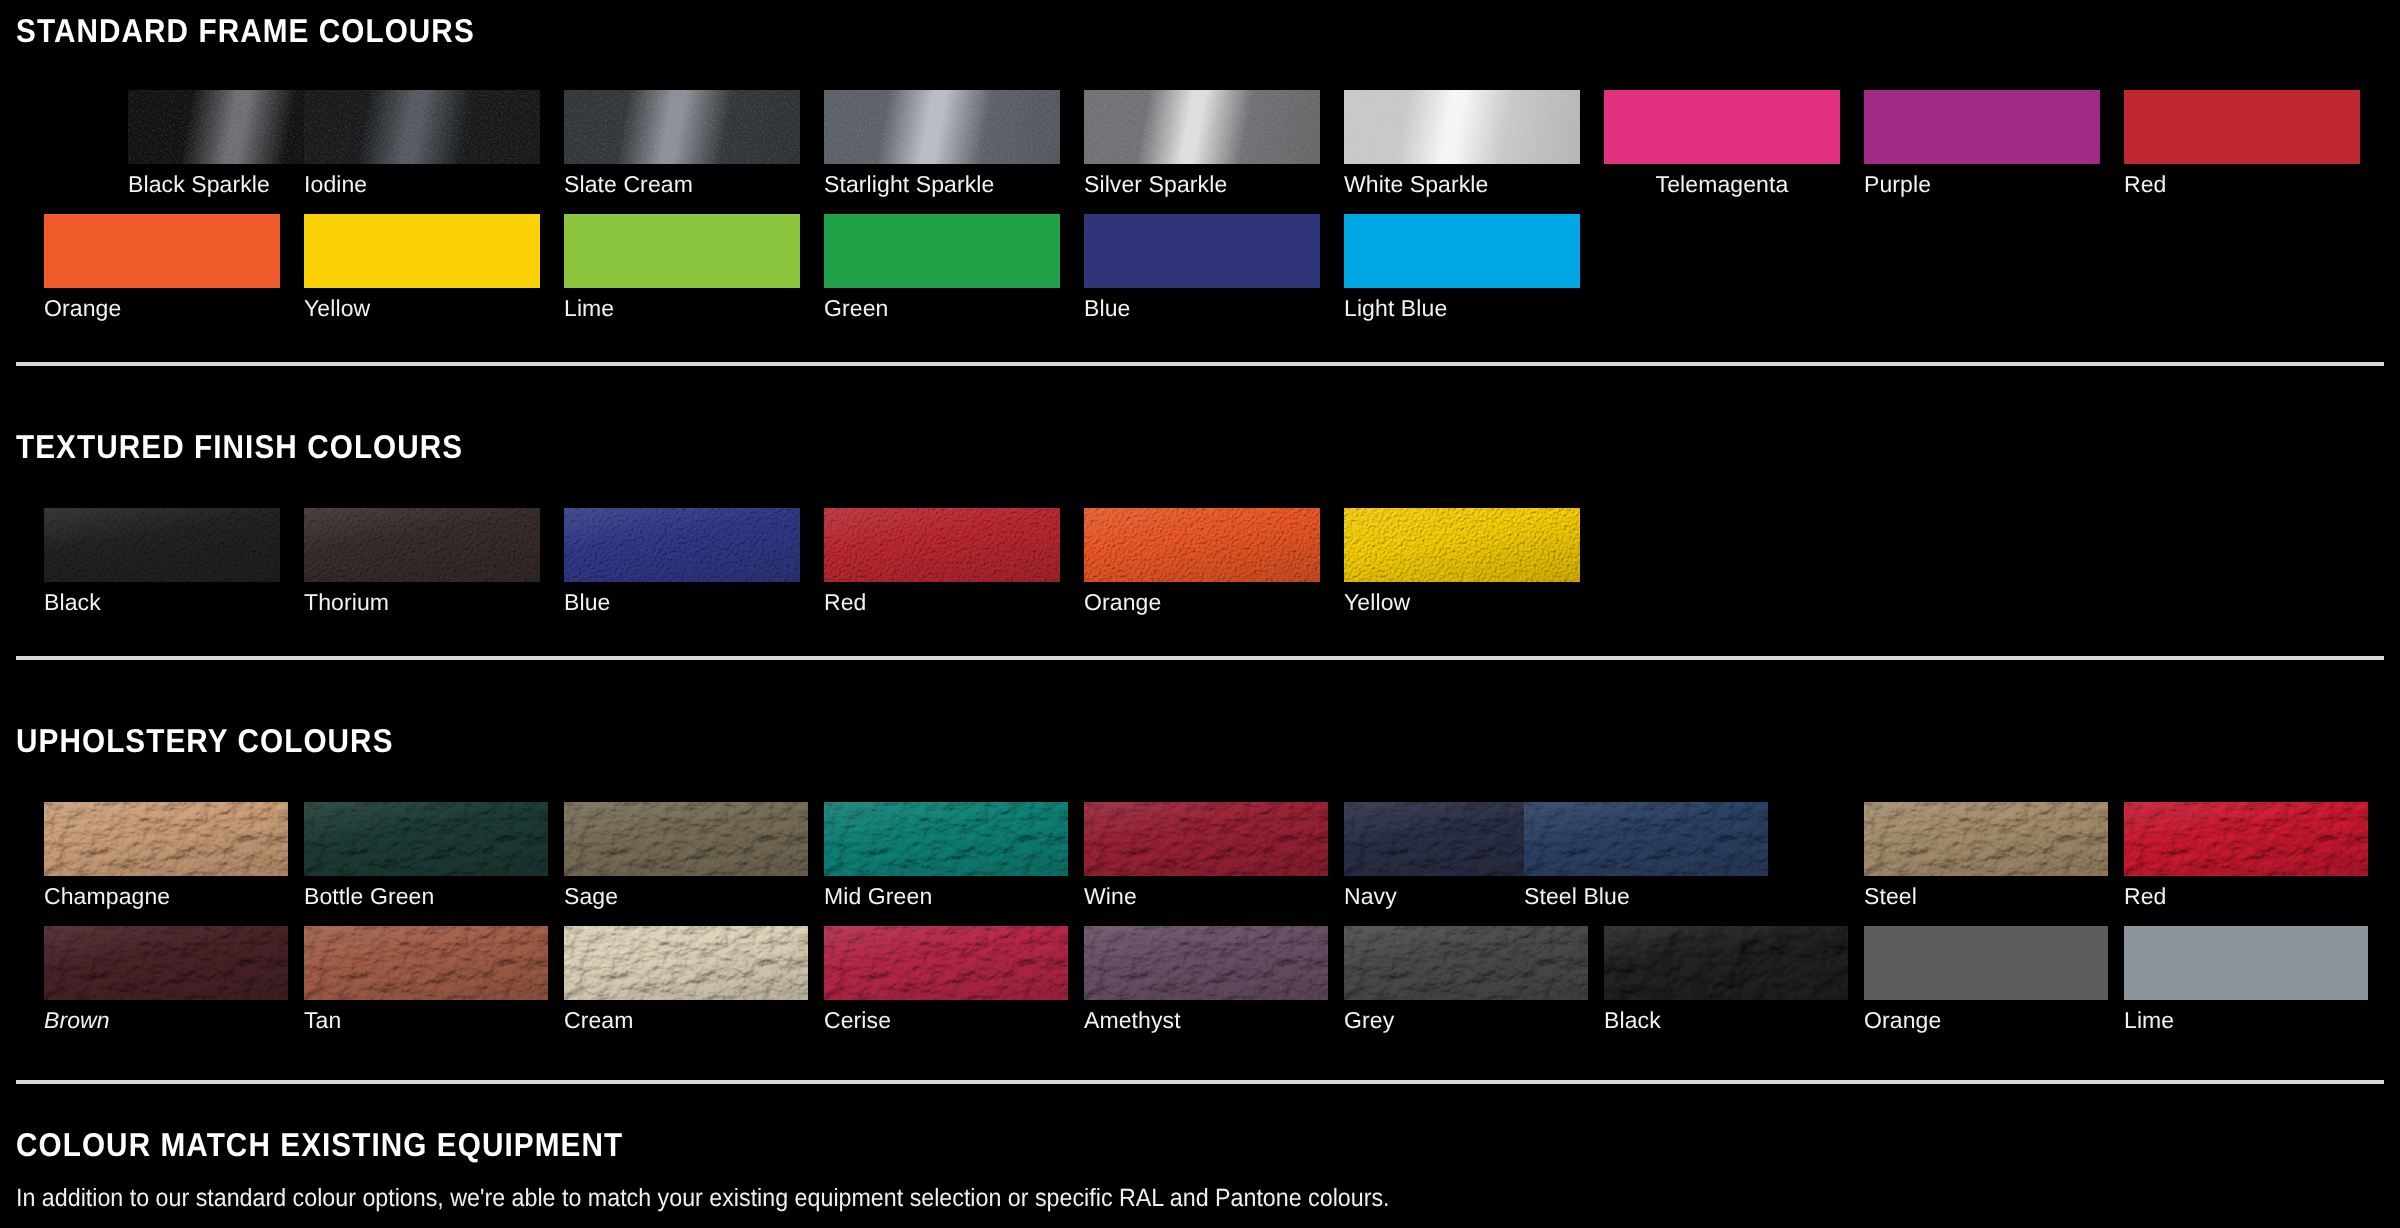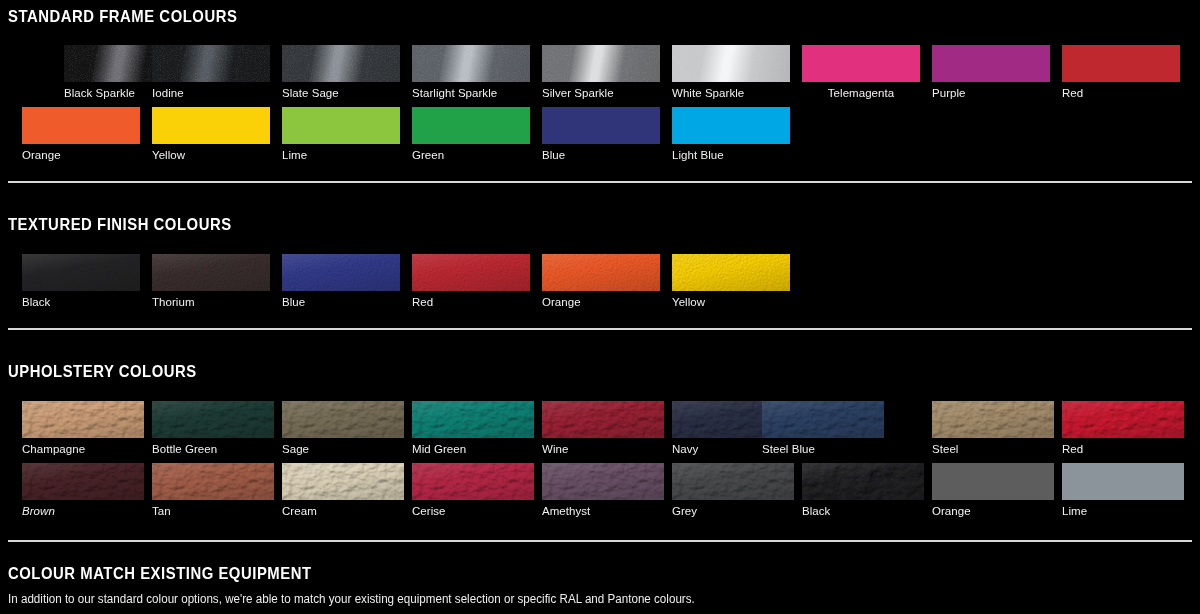--- a/index.html
+++ b/index.html
@@ -175,21 +175,21 @@
               </svg>
             </div>
             <div class="swatch-label">Iodine</div>
           </div>
           <div class="swatch" style="left: 260px;">
             <div class="chip" style="background: linear-gradient(100deg, rgb(51, 54, 58) 0%, rgb(51, 54, 58) 26%, rgb(140, 145, 151) 44%, rgb(140, 145, 151) 49%, rgb(51, 54, 58) 68%, rgb(46, 49, 52) 100%);">
               <svg class="tex" viewBox="0 0 118 37" preserveAspectRatio="none">
                 <rect width="118" height="37" fill="none" filter="url(#f-sparkle)" opacity="0.35"></rect>
               </svg>
             </div>
-            <div class="swatch-label">Slate Sage</div>
+            <div class="swatch-label">Slate Cream</div>
           </div>
           <div class="swatch" style="left: 390px;">
             <div class="chip" style="background: linear-gradient(100deg, rgb(92, 96, 103) 0%, rgb(92, 96, 103) 26%, rgb(184, 189, 196) 44%, rgb(184, 189, 196) 49%, rgb(92, 96, 103) 68%, rgb(83, 86, 93) 100%);">
               <svg class="tex" viewBox="0 0 118 37" preserveAspectRatio="none">
                 <rect width="118" height="37" fill="none" filter="url(#f-sparkle)" opacity="0.35"></rect>
               </svg>
             </div>
             <div class="swatch-label">Starlight Sparkle</div>
           </div>
           <div class="swatch" style="left: 520px;">

